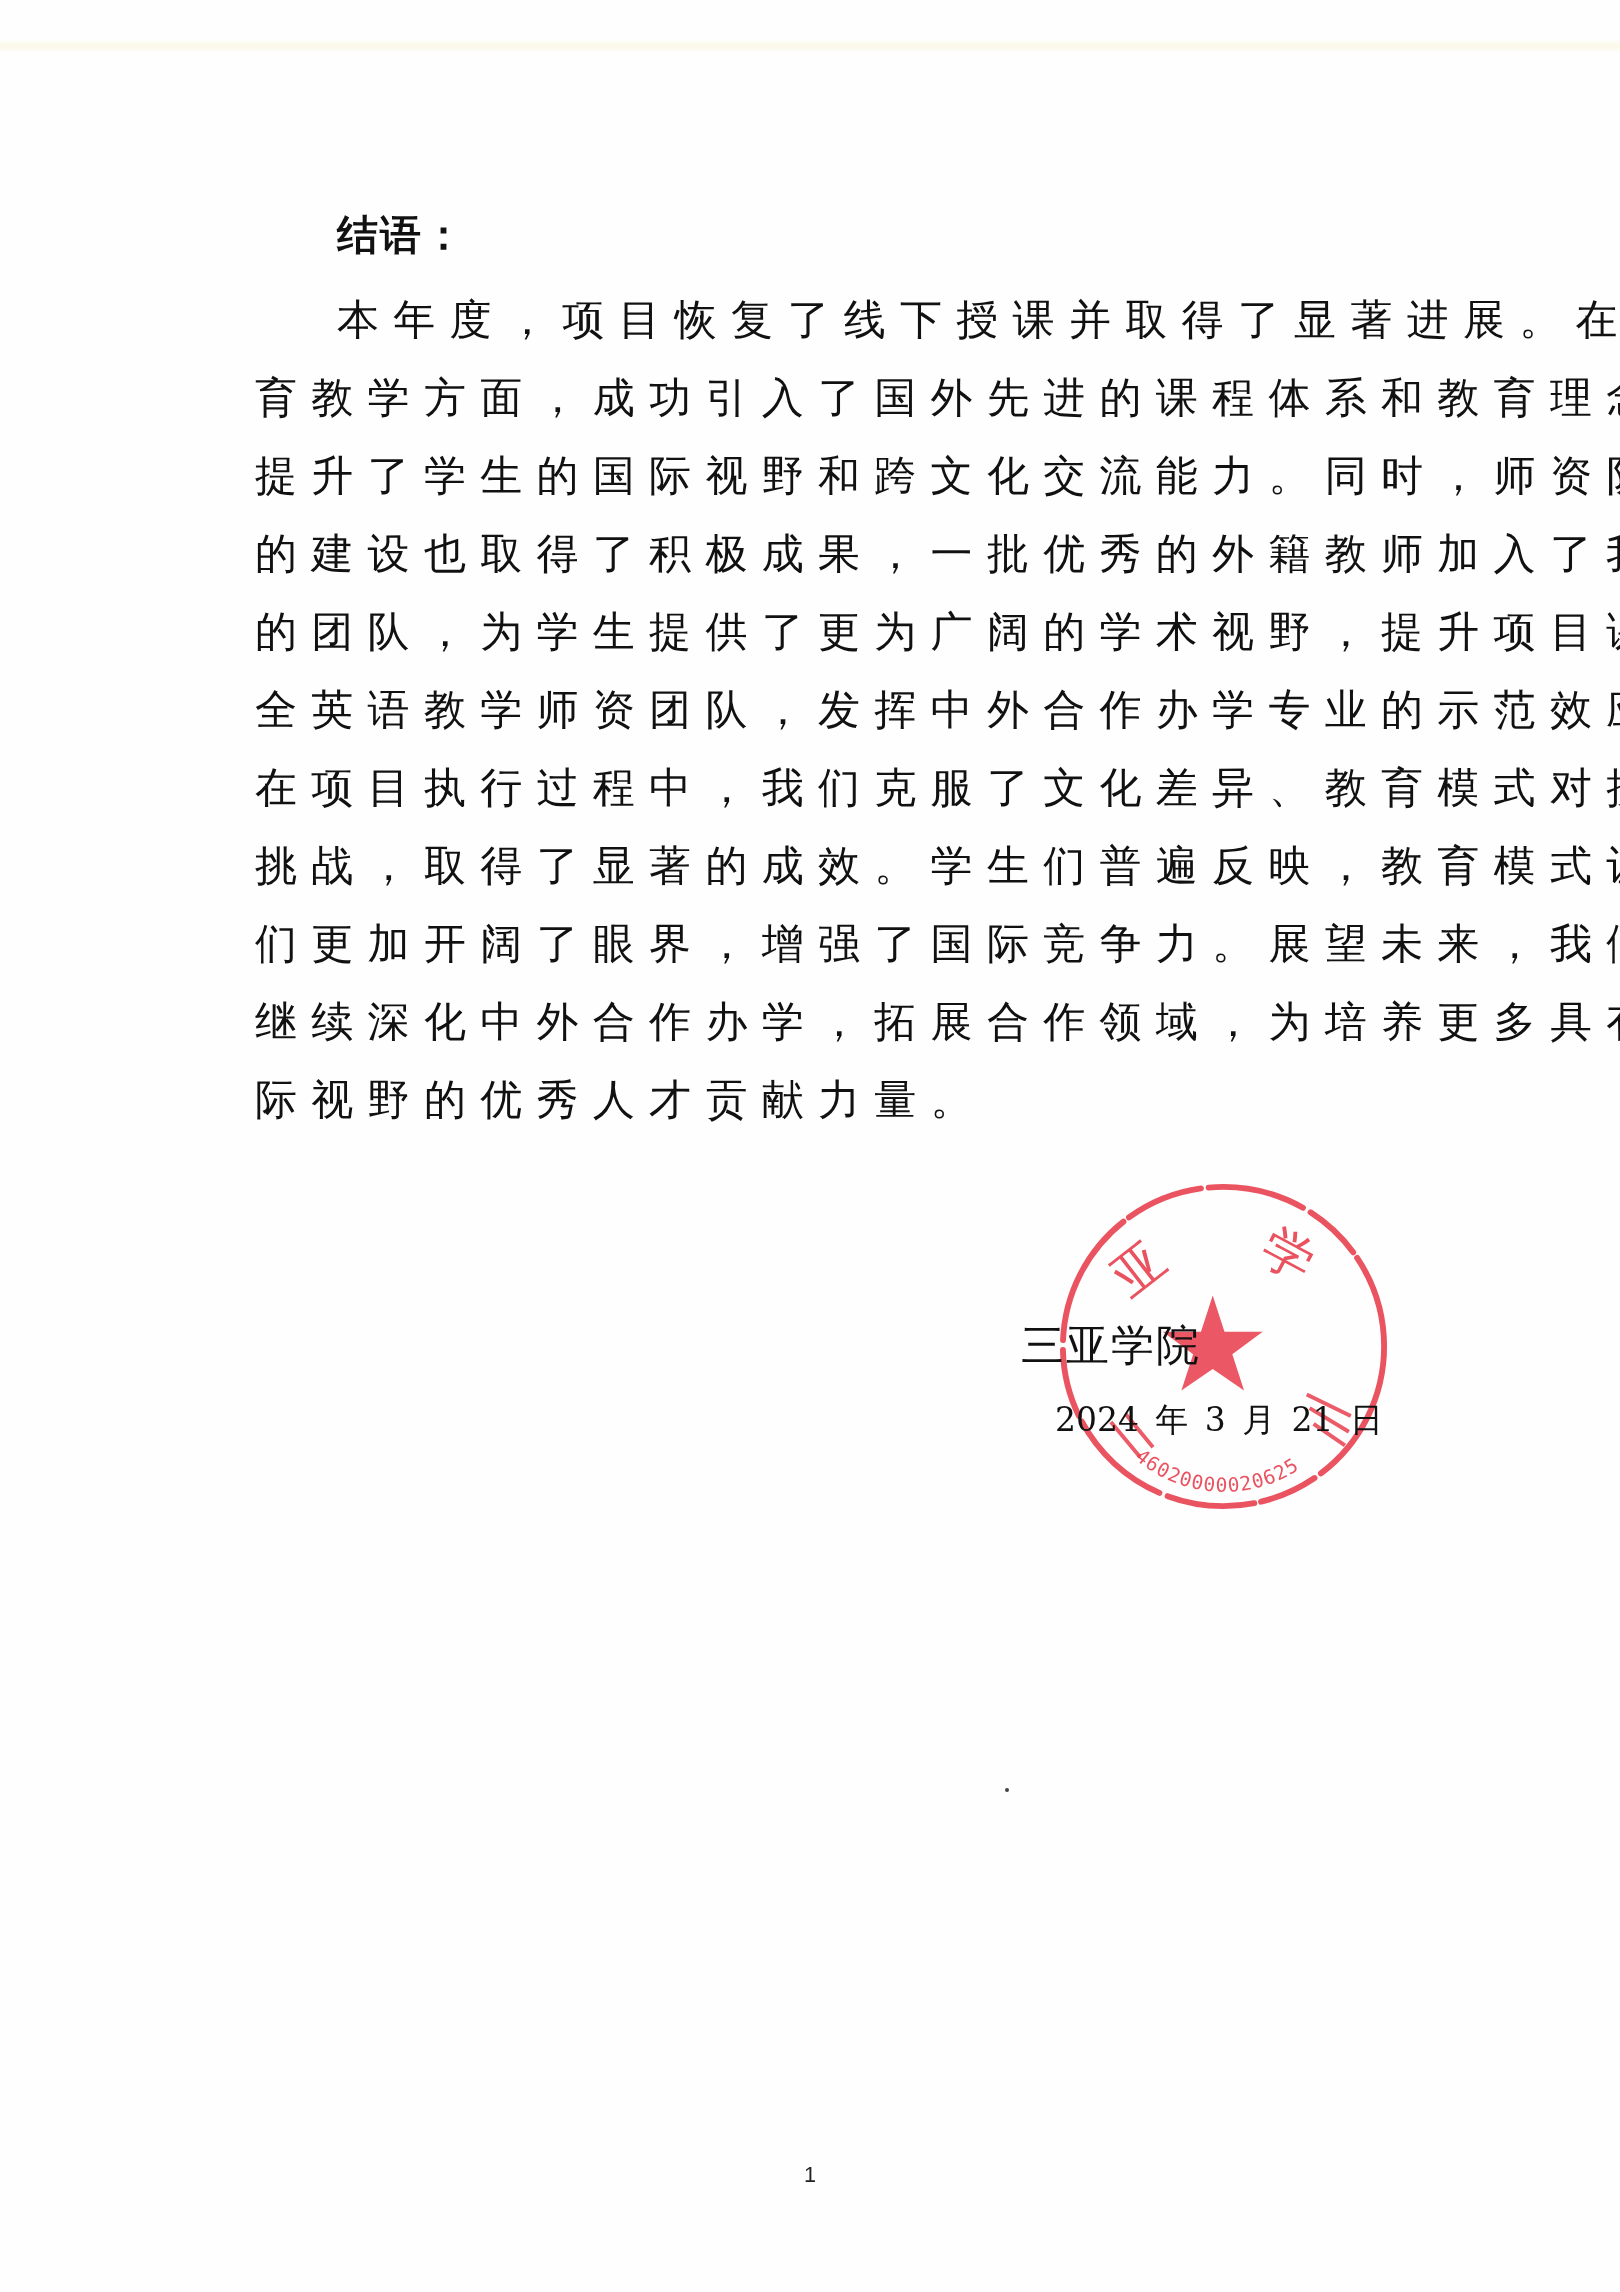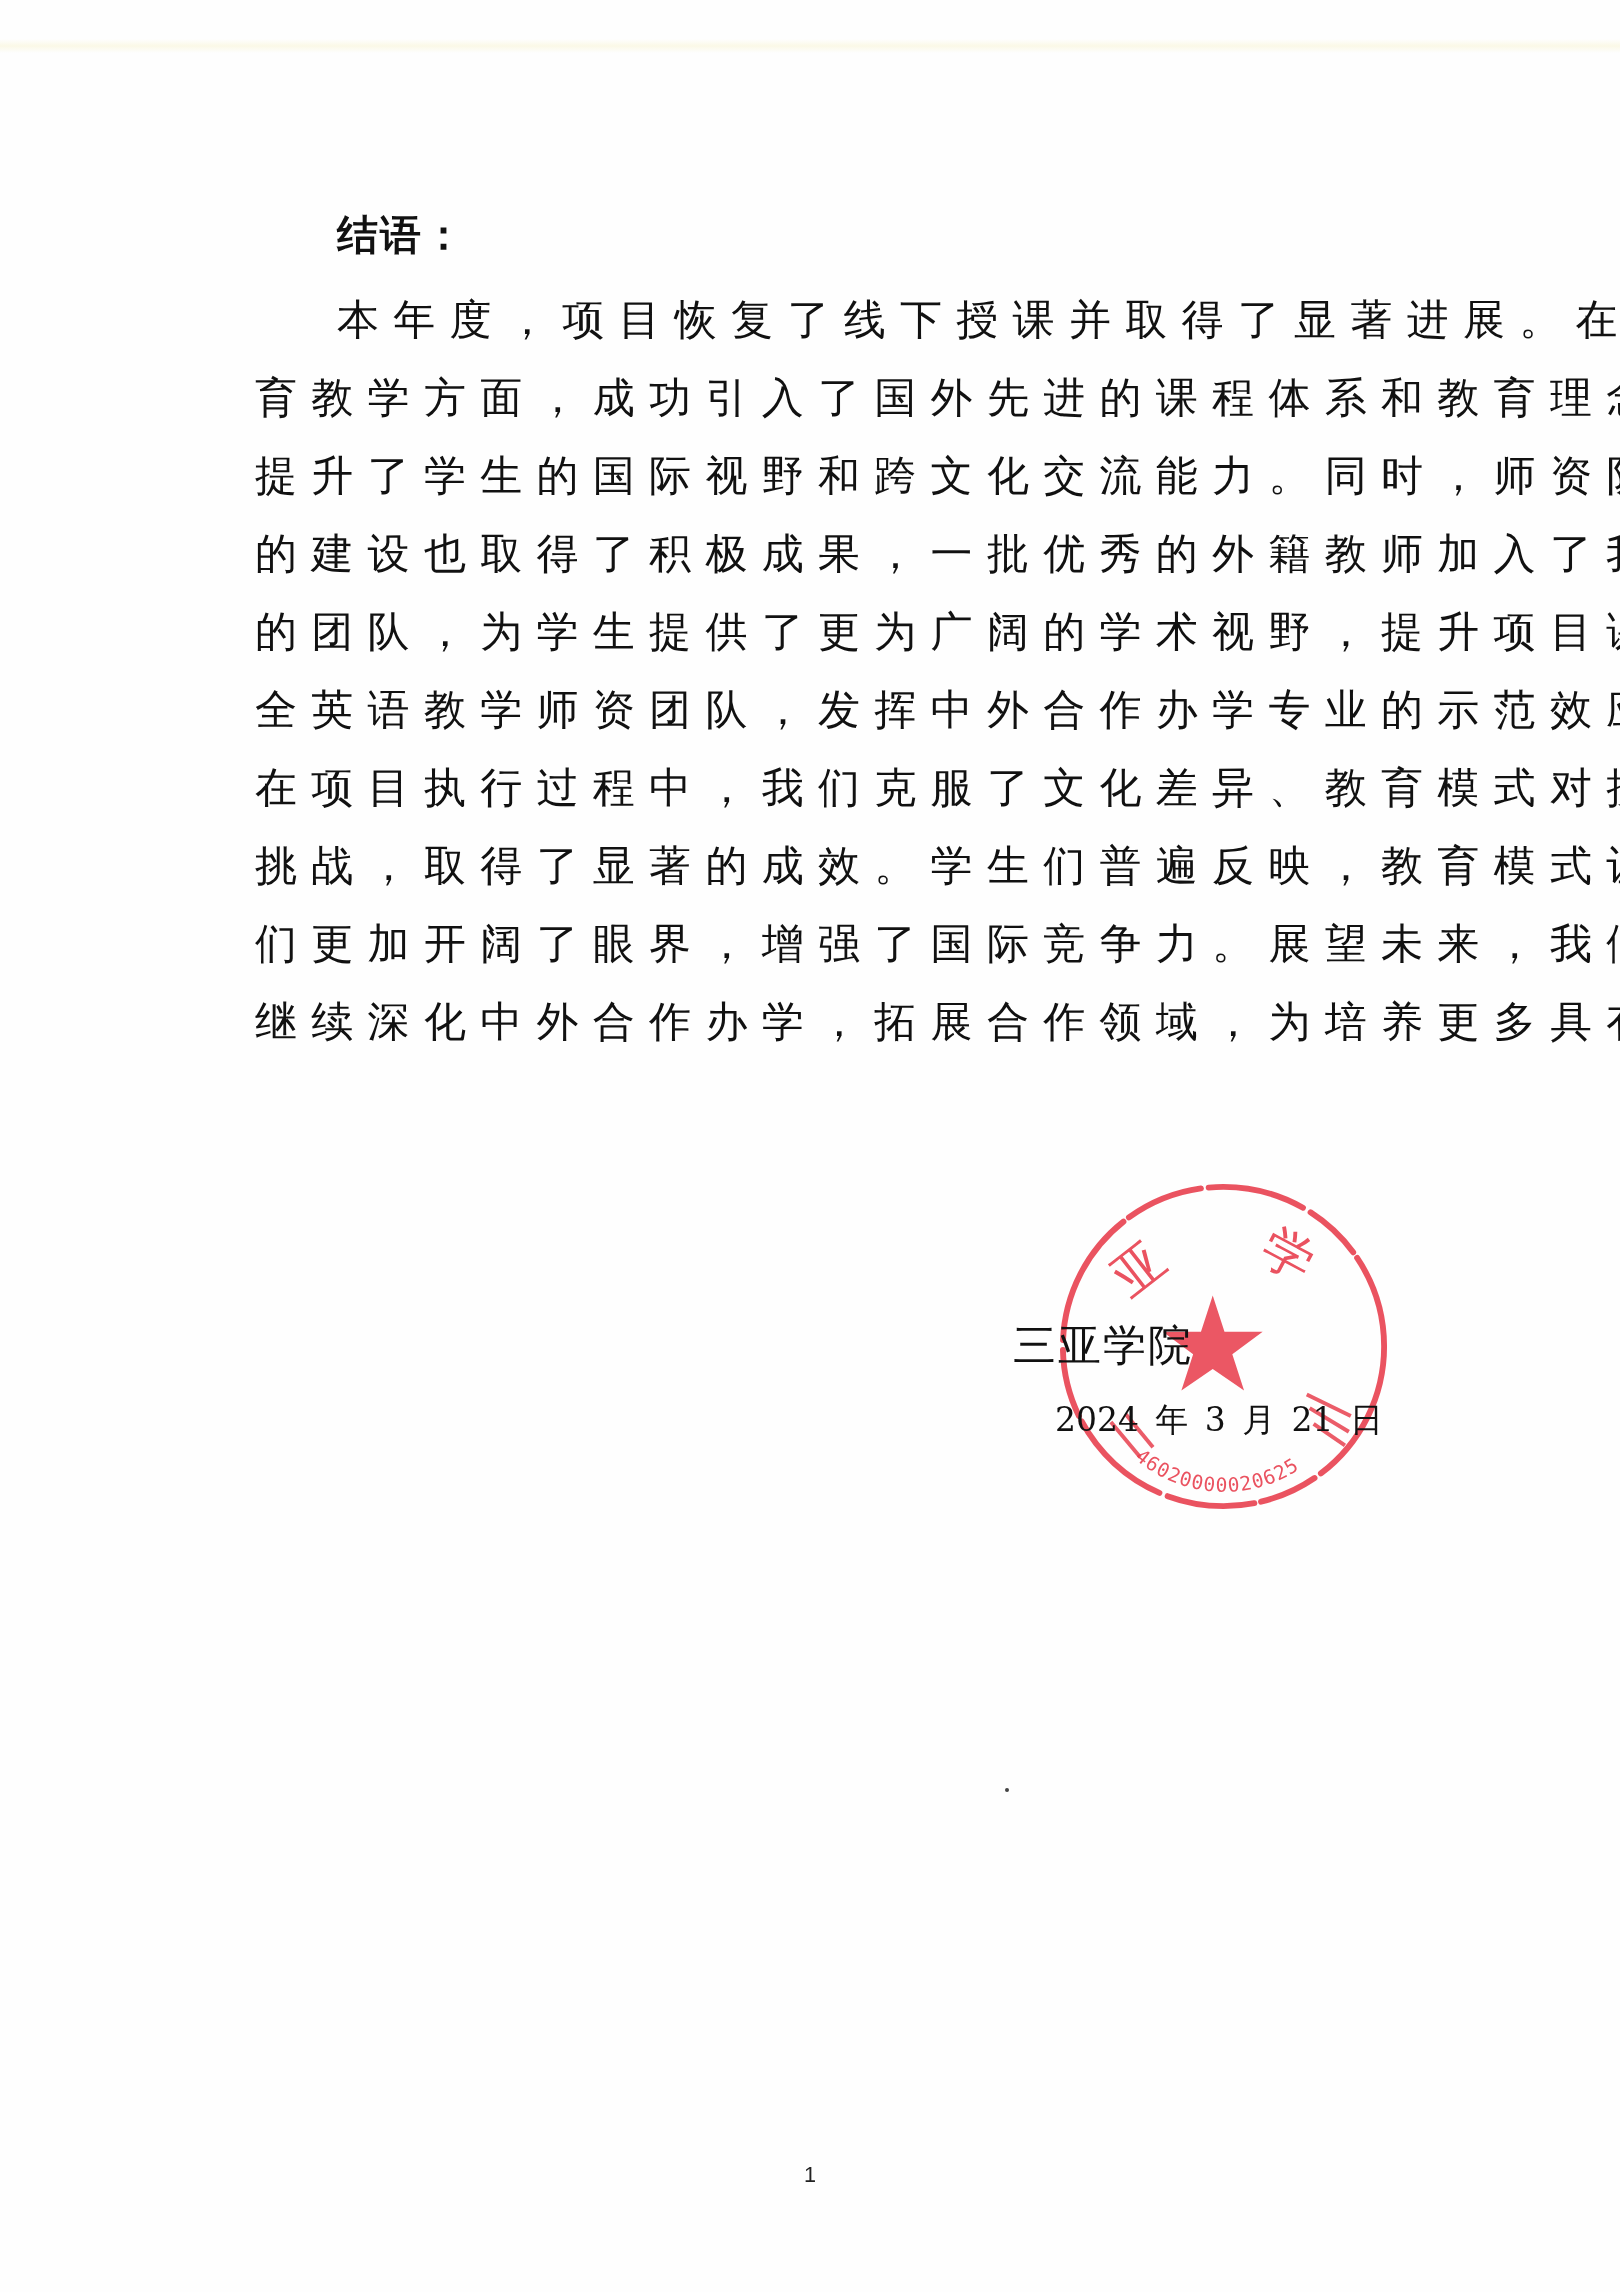--- a/index.html
+++ b/index.html
@@ -22,21 +22,21 @@
       font-family: "DejaVu Sans", "Liberation Sans", sans-serif;
     }
     .body-text {
       position: absolute; left: 255px; top: 281px; width: 1147px;
       font-size: 42px; line-height: 78px;
       letter-spacing: 14.3px;
     }
     .body-line { display: block; white-space: nowrap; height: 78px; }
     .body-line.indent { padding-left: 82px; }
     .signature {
-      position: absolute; right: 223px; top: 1316px;
+      position: absolute; right: 215px; top: 1316px;
       font-size: 43px; line-height: 59px; letter-spacing: 2px;
       white-space: nowrap; z-index: 3;
     }
     .date {
       position: absolute; left: 1055px; top: 1390px;
       font-size: 33px; line-height: 59px; white-space: nowrap; z-index: 3;
       word-spacing: 5.9px;
     }
     .stamp {
       position: absolute; left: 1057px; top: 1181px; width: 333px; height: 331px;
@@ -66,20 +66,21 @@
     <span class="body-line indent">本年度，项目恢复了线下授课并取得了显著进展。在教</span>
     <span class="body-line">育教学方面，成功引入了国外先进的课程体系和教育理念，</span>
     <span class="body-line">提升了学生的国际视野和跨文化交流能力。同时，师资队伍</span>
     <span class="body-line">的建设也取得了积极成果，一批优秀的外籍教师加入了我们</span>
     <span class="body-line">的团队，为学生提供了更为广阔的学术视野，提升项目课程</span>
     <span class="body-line">全英语教学师资团队，发挥中外合作办学专业的示范效应。</span>
     <span class="body-line">在项目执行过程中，我们克服了文化差异、教育模式对接等</span>
     <span class="body-line">挑战，取得了显著的成效。学生们普遍反映，教育模式让他</span>
     <span class="body-line">们更加开阔了眼界，增强了国际竞争力。展望未来，我们将</span>
     <span class="body-line">继续深化中外合作办学，拓展合作领域，为培养更多具有国</span>
+    <span class="body-line">际视野的优秀人才贡献力量。</span>
   </div>
 
   <div class="stamp">
     <svg viewBox="0 0 340 338" xmlns="http://www.w3.org/2000/svg">
       <g fill="none" stroke="#e8404f" stroke-width="6" stroke-linecap="round" opacity="0.9">
         <ellipse cx="170" cy="169" rx="164" ry="163" stroke-dasharray="150 8 60 7 90 9 110 6 70 10 140 7 80 8 100 9 60 7"></ellipse>
       </g>
       <polygon fill="#e8404f" opacity="0.88" points="159,117 171,154 210,154 179,177 191,214 159,192 127,214 139,177 108,154 147,154"></polygon>
       <g fill="#e8404f" opacity="0.9" font-family="DejaVu Serif, serif" font-size="52">
         <text x="60" y="110" transform="rotate(-38 80 95)">亚</text>

